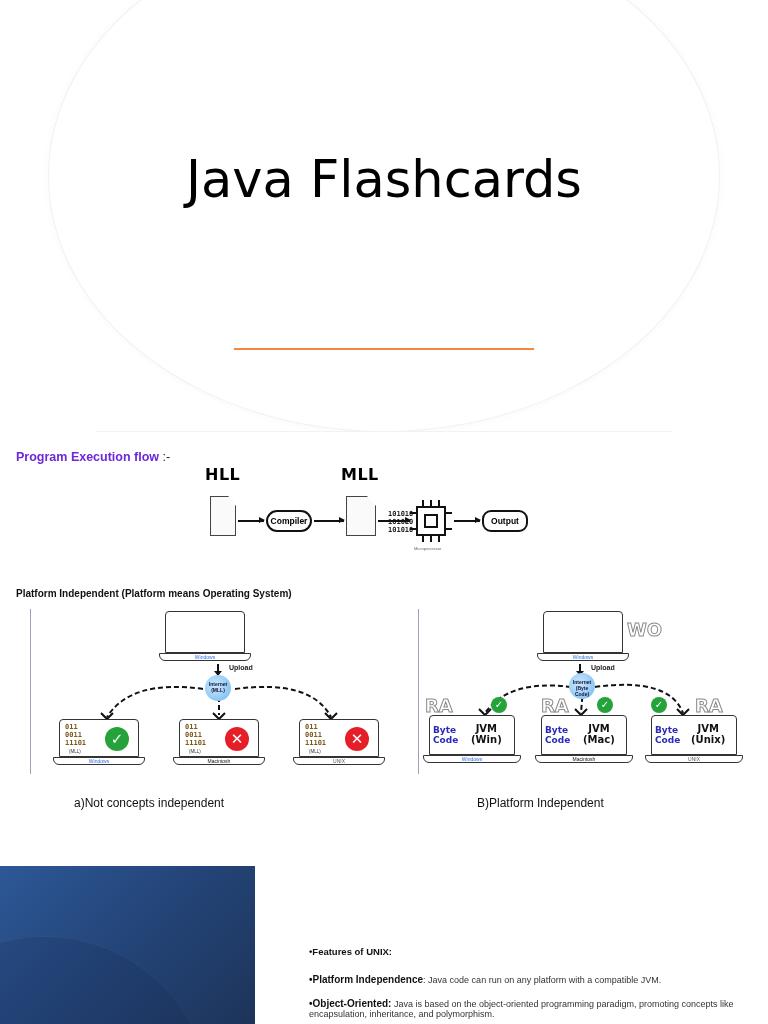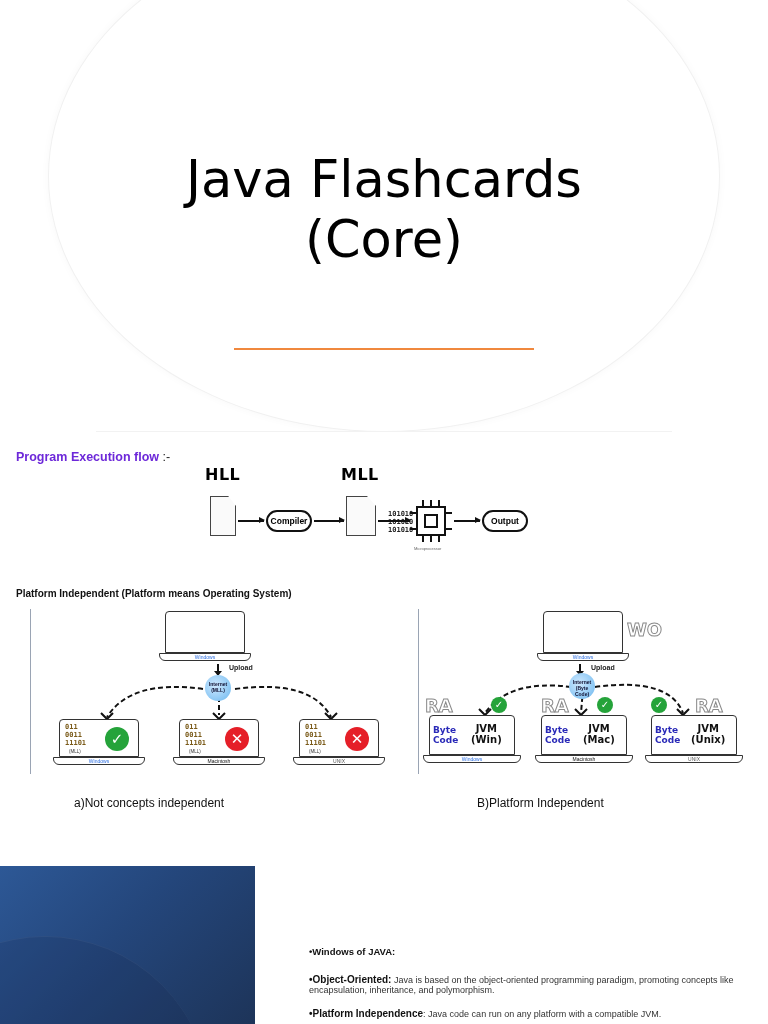--- a/index.html
+++ b/index.html
@@ -96,21 +96,20 @@
     .features .feat b { font-size: 10px; color:#111; }
   </style>
 </head>
 <body>
 
 <section class="slide1">
   <div class="oval"></div>
   <div class="bottom-edge"></div>
   <h1 class="title">
     <span>Java Flashcards</span><br>
-    <span>(Core)</span>
   </h1>
   <div class="accent-line"></div>
 </section>
 
 <section class="slide2">
   <div class="pef-heading">
     <span class="u">Program Execution flow</span><span class="rest"> :-</span>
   </div>
 
   <div class="flow">
@@ -130,21 +129,21 @@
     <div class="arrow" style="left:178px; top:54px; width:32px;"></div>
     <div class="chip" style="left:216px; top:40px;">
       <div class="inner"></div>
         <div class="pin-t"></div>
         <div class="pin-b"></div>
         <div class="pin-l"></div>
         <div class="pin-r"></div>
     </div>
     <span class="tiny" style="left:214px; top:80px;">Microprocessor</span>
     <div class="arrow" style="left:254px; top:54px; width:26px;"></div>
-    <div class="pill" style="left:282px; top:44px; width:46px; height:22px; line-height:18px;">Output</div>
+    <div class="pill" style="left:282px; top:44px; width:46px; height:22px; line-height:18px;border-radius:9px;">Output</div>
   </div>
 
   <div class="pi-heading">Platform Independent (Platform means Operating System)</div>
 
   <div class="panel panel-a">
     <svg width="378" height="165" style="position:absolute;left:0;top:0;">
       <path d="M172 80 Q 100 70 76 108" fill="none" stroke="#111" stroke-width="2" stroke-dasharray="5 3"></path>
       <path d="M188 80 L 188 106" fill="none" stroke="#111" stroke-width="2" stroke-dasharray="5 3"></path>
       <path d="M204 80 Q 280 70 300 108" fill="none" stroke="#111" stroke-width="2" stroke-dasharray="5 3"></path>
       <path d="M70 104 L76 110 L82 104" fill="none" stroke="#111" stroke-width="2"></path>
@@ -252,21 +251,21 @@
 
   <div class="caption cap-a">a)Not concepts independent</div>
   <div class="caption cap-b">B)Platform Independent</div>
 </section>
 
 <section class="slide3">
   <div class="blue-panel">
     <div class="arc"></div>
   </div>
   <div class="features">
-    <div class="feat-title">•Windows of JAVA:</div>
+    <div class="feat-title">•Features of UNIX:</div>
+    <div class="feat">
+      <b>•Platform Independence</b><span>: </span><span>Java code can run on any platform with a compatible JVM.</span>
+    </div>
     <div class="feat">
       <b>•Object-Oriented:</b><span> </span><span>Java is based on the object-oriented programming paradigm, promoting concepts like encapsulation, inheritance, and polymorphism.</span>
     </div>
-    <div class="feat">
-      <b>•Platform Independence</b><span>: </span><span>Java code can run on any platform with a compatible JVM.</span>
-    </div>
   </div>
 </section>
 
 </body></html>

